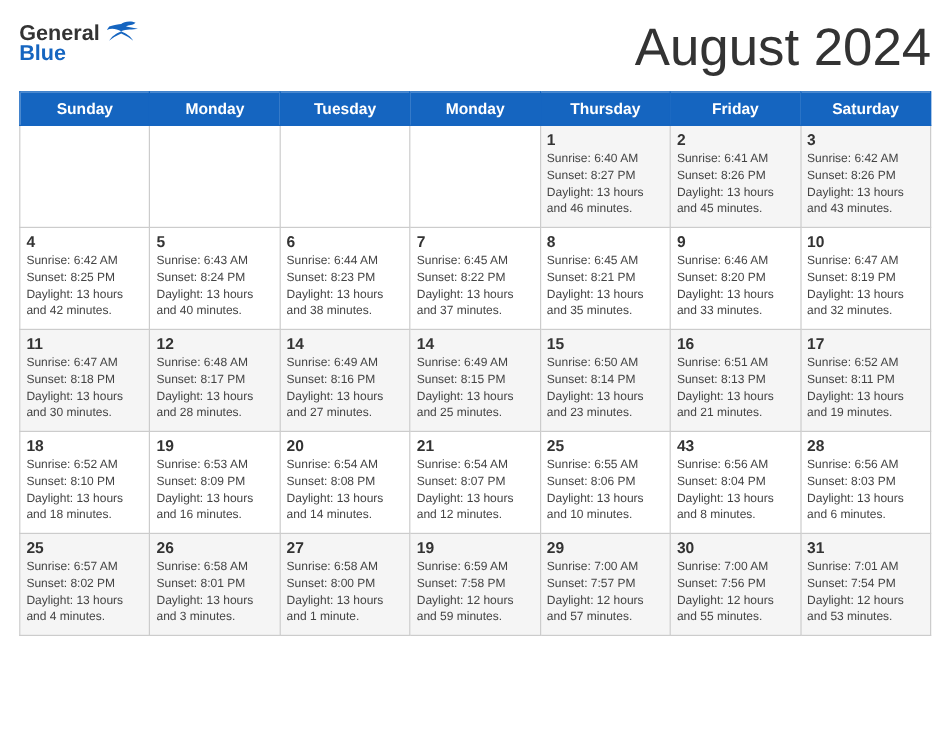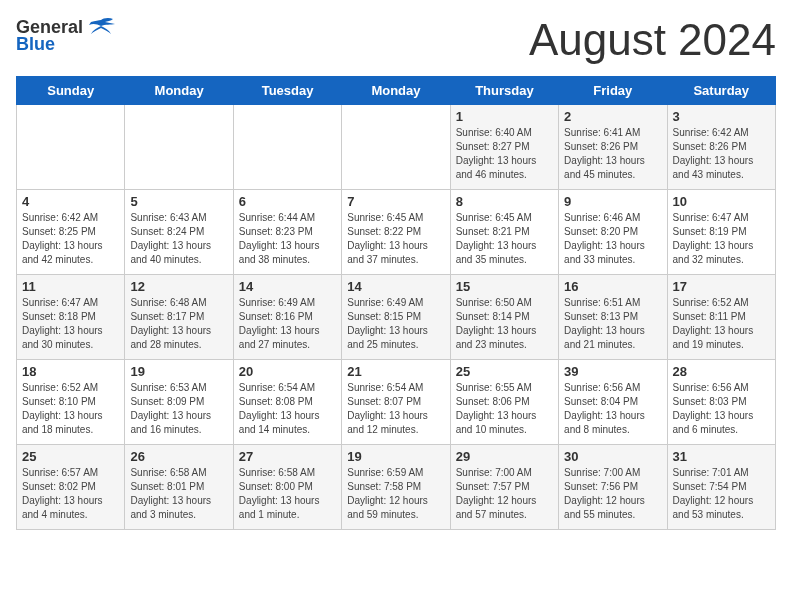--- a/index.html
+++ b/index.html
@@ -212,21 +212,21 @@
         </td>
         <td>
           <span class="date-num">21</span>
           <div class="cell-content">Sunrise: 6:54 AM<br>Sunset: 8:07 PM<br>Daylight: 13 hours and 12 minutes.</div>
         </td>
         <td>
           <span class="date-num">25</span>
           <div class="cell-content">Sunrise: 6:55 AM<br>Sunset: 8:06 PM<br>Daylight: 13 hours and 10 minutes.</div>
         </td>
         <td>
-          <span class="date-num">39</span>
+          <span class="date-num">43</span>
           <div class="cell-content">Sunrise: 6:56 AM<br>Sunset: 8:04 PM<br>Daylight: 13 hours and 8 minutes.</div>
         </td>
         <td>
           <span class="date-num">28</span>
           <div class="cell-content">Sunrise: 6:56 AM<br>Sunset: 8:03 PM<br>Daylight: 13 hours and 6 minutes.</div>
         </td>
       </tr>
       <tr>
         <td>
           <span class="date-num">25</span>

